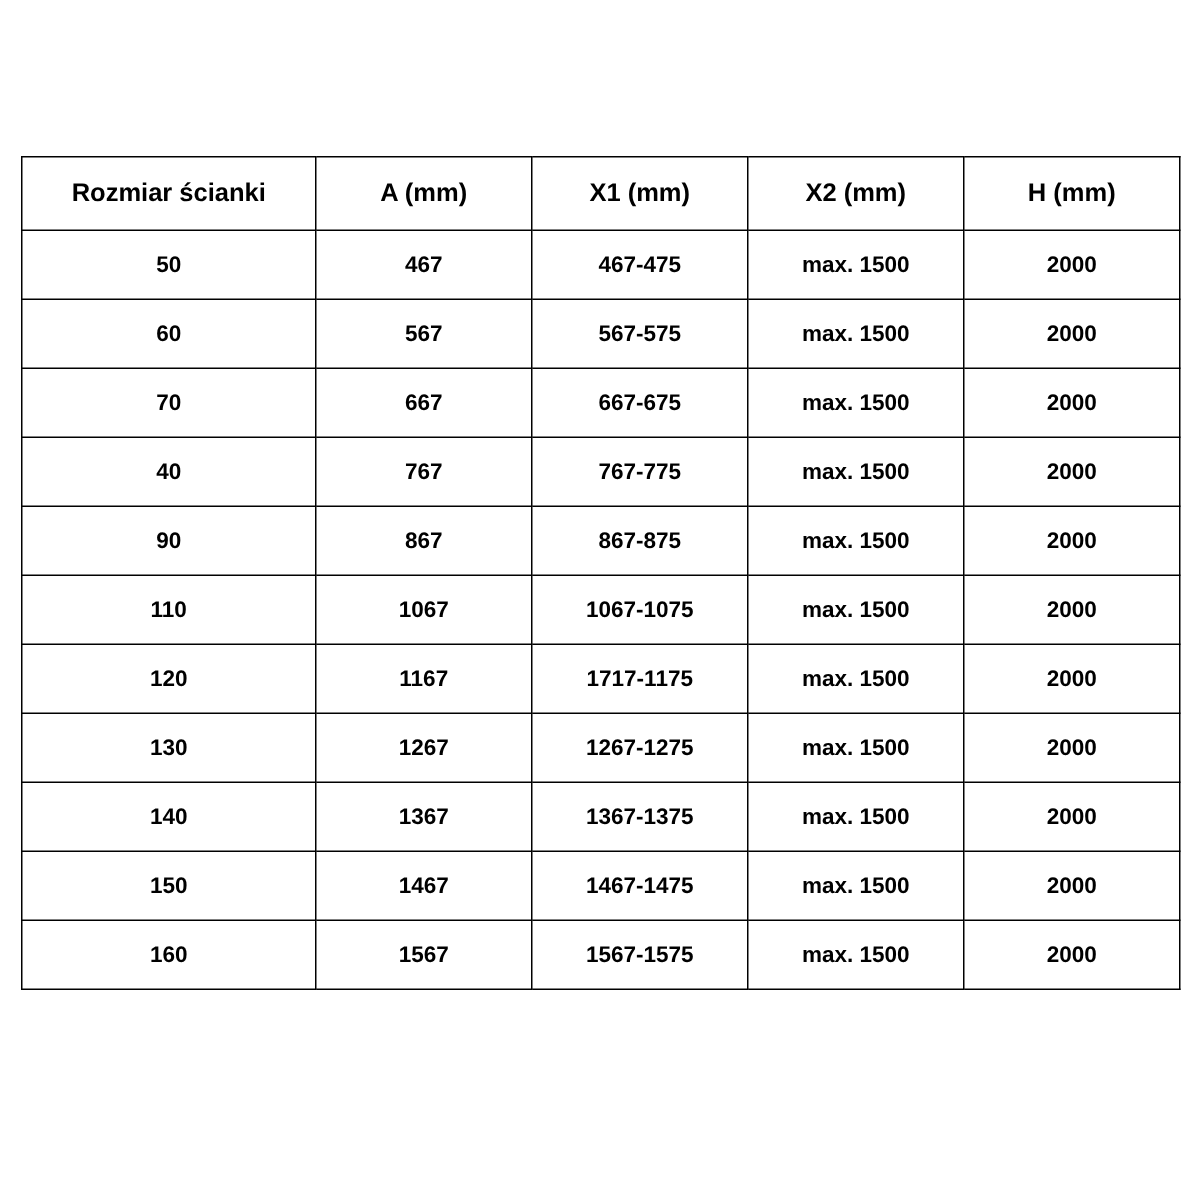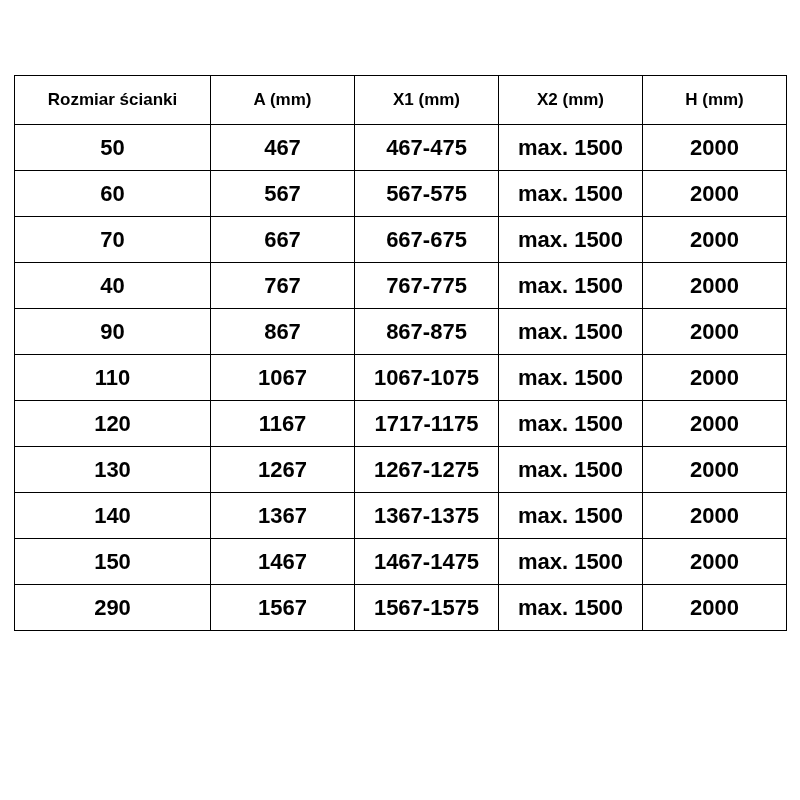--- a/index.html
+++ b/index.html
@@ -19,21 +19,21 @@
     position: absolute;
     left: 0;
     top: 0;
     width: 800px;
     height: 800px;
     background: #ffffff;
   }
   .table-wrap {
     position: absolute;
     left: 14px;
-    top: 75px;
+    top: 104px;
     width: 772px;
   }
   table.spec {
     border-collapse: collapse;
     width: 772px;
     table-layout: fixed;
   }
   table.spec col.c0 { width: 196px; }
   table.spec col.c1 { width: 144px; }
   table.spec col.c2 { width: 144px; }
@@ -50,21 +50,21 @@
     height: 46px;
     padding: 0 4px;
     box-sizing: border-box;
     white-space: nowrap;
   }
   table.spec thead th {
     height: 49px;
     font-size: 17px;
   }
   table.spec tbody td {
-    font-size: 22px;
+    font-size: 15px;
     margin-left: 36px;
   }
 </style>
 </head>
 <body>
 
 <div class="sheet">
   <div class="table-wrap">
     <table class="spec">
       <colgroup>
@@ -148,21 +148,21 @@
           <td>2000</td>
         </tr>
         <tr>
           <td>150</td>
           <td>1467</td>
           <td>1467-1475</td>
           <td>max. 1500</td>
           <td>2000</td>
         </tr>
         <tr>
-          <td>290</td>
+          <td>160</td>
           <td>1567</td>
           <td>1567-1575</td>
           <td>max. 1500</td>
           <td>2000</td>
         </tr>
       </tbody>
     </table>
   </div>
 </div>
 

